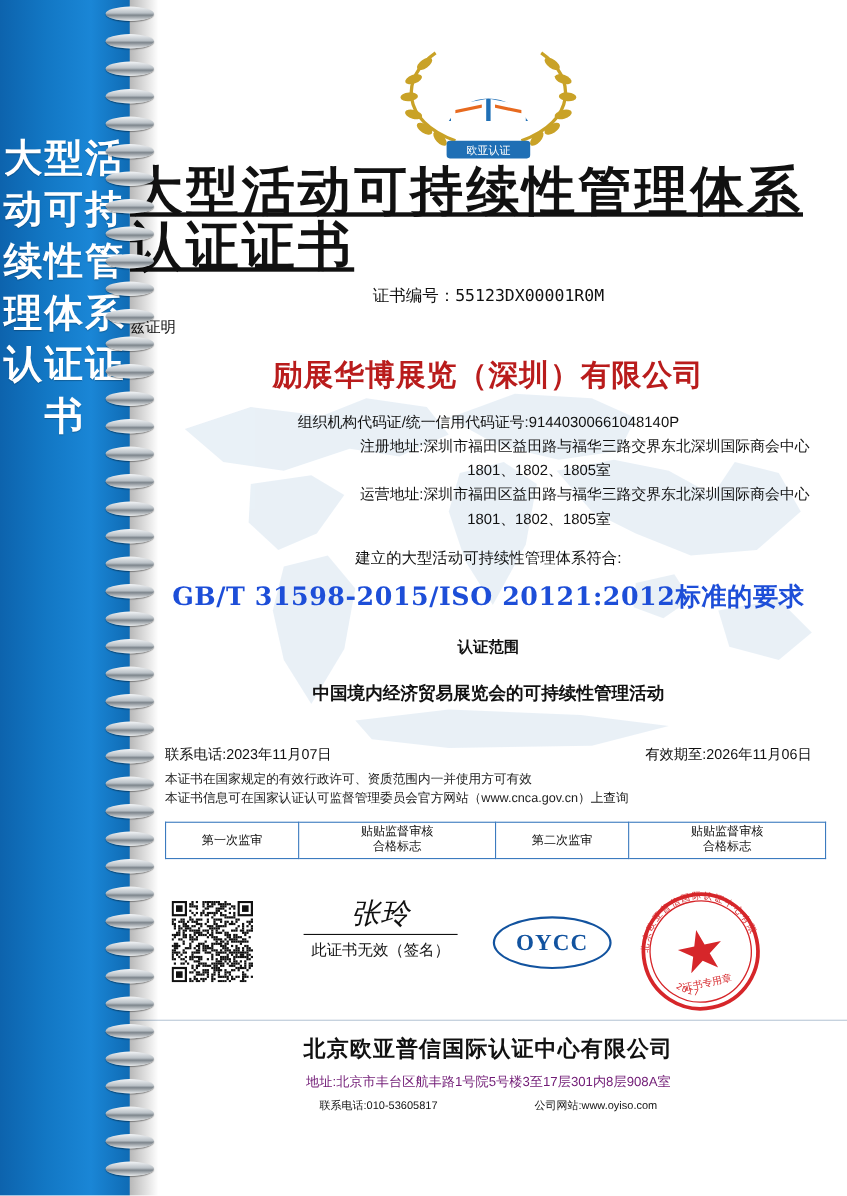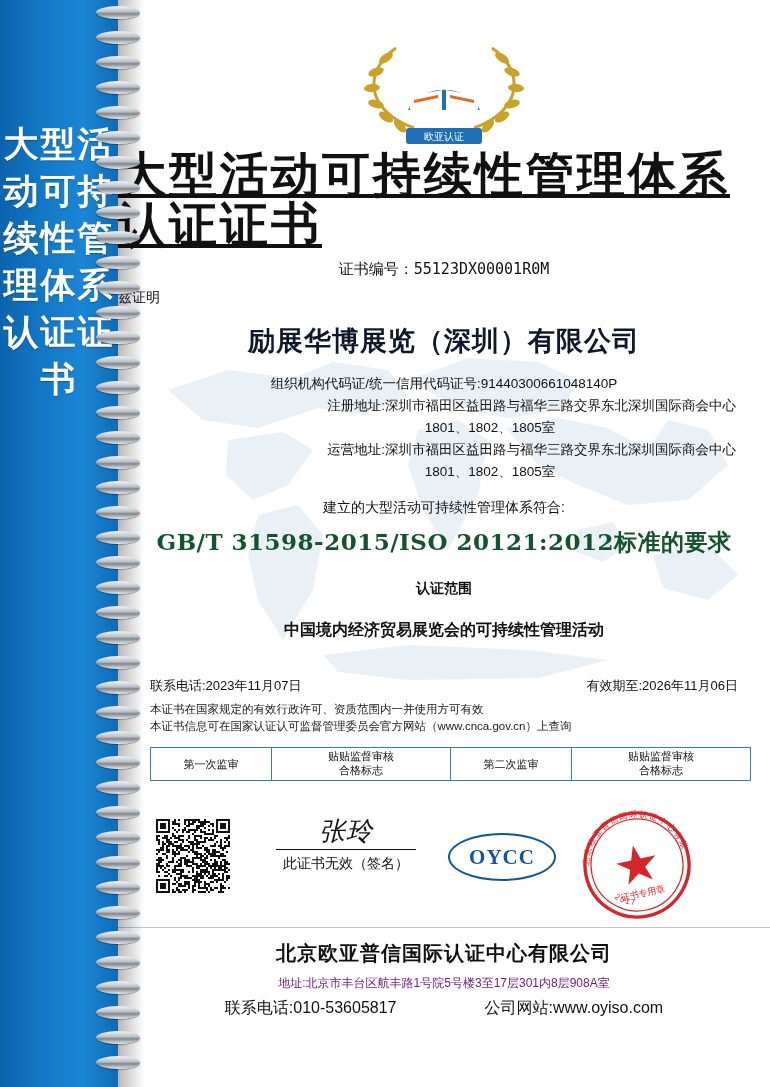--- a/index.html
+++ b/index.html
@@ -122,21 +122,21 @@
     font-size: 14px;
     color: #111;
   }
   .company {
     margin-top: 16px;
     text-align: center;
     font-family: "DejaVu Serif", serif;
     font-weight: bold;
     font-size: 27px;
     letter-spacing: 1px;
-    color: #0f172a;
+    color: #b91c1c;
   }
 
   .info {
     margin: 14px 34px 0 34px;
     font-size: 13.5px;
     color: #111;
     line-height: 22px;
   }
   .info .row { text-align: center; }
   .info .row.left { text-align: right; padding-left: 22px;}
@@ -147,21 +147,21 @@
     text-align: center;
     font-size: 14px;
     color: #111;
   }
   .standard {
     margin-top: 10px;
     text-align: center;
     font-family: "DejaVu Serif", serif;
     font-weight: bold;
     font-size: 23px;
-    color: #14532d;
+    color: #1d4ed8;
     letter-spacing: .5px;
   }
   .scope-lead {
     margin-top: 22px;
     text-align: center;
     font-size: 14px;
     font-weight: bold;
     color: #111;
   }
   .scope {
@@ -273,21 +273,21 @@
     color: #111;
     letter-spacing: 1px;
   }
   .footer .f-addr {
     margin-top: 8px;
     font-size: 12px;
     color: #701a75;
   }
   .footer .f-row {
     margin-top: 6px;
-    font-size: 16px;
+    font-size: 10px;
     color: #111;
     display: flex;
     justify-content: center;
     gap: 88px;
   }
 </style>
 </head>
 <body>
 
 <div id="cert">

